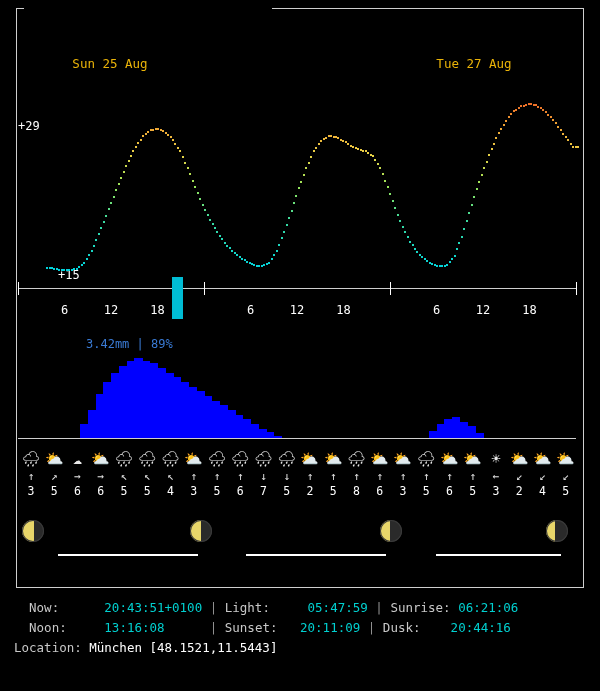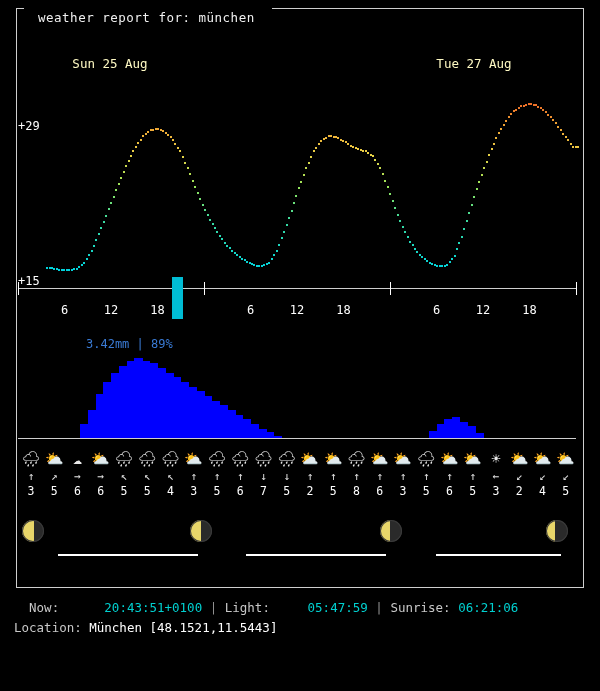--- a/index.html
+++ b/index.html
@@ -15,21 +15,21 @@
   .titlebar{position:absolute;left:16px;top:8px;width:568px;height:20px;}
   .title-text{position:absolute;left:22px;top:2px;font-size:12.5px;color:#f0f0f0;letter-spacing:0.5px;white-space:nowrap;}
   .tb-line{position:absolute;background:#cfcfcf;height:1px;}
   .tb-corner{position:absolute;background:#cfcfcf;}
 
   
   .frame{position:absolute;left:16px;top:28px;width:568px;height:560px;
          border:1px solid #cfcfcf;border-top:none;box-sizing:border-box;}
 
   
-  .dayhdr{position:absolute;top:56px;font-size:12.5px;color:#fef9c3;text-align:center;width:150px;}
+  .dayhdr{position:absolute;top:56px;font-size:12.5px;color:#eab308;text-align:center;width:150px;}
 
   
   .tempchart{position:absolute;left:46px;top:96px;width:530px;height:180px;}
   .tlabel{position:absolute;left:18px;font-size:12px;color:#ffffff;}
   .dot{position:absolute;width:2px;height:2px;border-radius:0;}
 
   
   .axis{position:absolute;left:18px;top:288px;width:558px;height:1px;background:#cfcfcf;}
   .tick{position:absolute;top:282px;width:1px;height:13px;background:#ffffff;}
   .ticklbl{position:absolute;top:303px;font-size:12px;color:#ffffff;width:20px;text-align:center;}
@@ -65,30 +65,29 @@
 </head>
 <body>
 
 <div id="app">
 
   <div class="titlebar">
     <div class="tb-corner" style="left:0;top:0;width:1px;height:20px;"></div>
     <div class="tb-line" style="left:0;top:0;width:8px;"></div>
     <div class="tb-line" style="left:256px;top:0;width:312px;"></div>
     <div class="tb-corner" style="left:567px;top:0;width:1px;height:20px;"></div>
-    <div class="title-text">weather report for: münchen</div>
   </div>
 
   <div class="frame"></div>
 
   <div class="dayhdr" style="left:35px;">Sun 25 Aug</div>
   <div class="dayhdr" style="left:399px;">Tue 27 Aug</div>
 
   <div class="tlabel" style="top:119px;">+29</div>
-  <div class="tlabel" style="top:274px;">+15</div>
+  <div class="tlabel" style="top:268px;padding-left:40px;">+15</div>
 
   <div class="tempchart" id="tempchart">
       <div class="dot" style="left: 0px; top: 170.6px; background: rgb(3, 210, 217);"></div>
       <div class="dot" style="left: 2.5px; top: 171px; background: rgb(2, 210, 218);"></div>
       <div class="dot" style="left: 4.9px; top: 171.4px; background: rgb(2, 210, 218);"></div>
       <div class="dot" style="left: 7.4px; top: 171.8px; background: rgb(1, 210, 219);"></div>
       <div class="dot" style="left: 9.9px; top: 172.2px; background: rgb(1, 210, 219);"></div>
       <div class="dot" style="left: 12.3px; top: 172.6px; background: rgb(0, 210, 220);"></div>
       <div class="dot" style="left: 14.8px; top: 173px; background: rgb(0, 210, 220);"></div>
       <div class="dot" style="left: 17.3px; top: 173px; background: rgb(0, 210, 220);"></div>
@@ -486,16 +485,17 @@
       <div class="moon" style="left: 172px; background: linear-gradient(90deg, rgb(232, 214, 106) 0px, rgb(232, 214, 106) 48%, rgb(42, 42, 42) 48%, rgb(42, 42, 42) 100%);"></div>
       <div class="moon" style="left: 362px; background: linear-gradient(90deg, rgb(232, 214, 106) 0px, rgb(232, 214, 106) 45%, rgb(42, 42, 42) 45%, rgb(42, 42, 42) 100%);"></div>
       <div class="moon" style="left: 528px; background: linear-gradient(90deg, rgb(232, 214, 106) 0px, rgb(232, 214, 106) 42%, rgb(42, 42, 42) 42%, rgb(42, 42, 42) 100%);"></div>
       <div class="nightbar" style="left: 40px; width: 140px;"></div>
       <div class="nightbar" style="left: 228px; width: 140px;"></div>
       <div class="nightbar" style="left: 418px; width: 125px;"></div>
     </div>
 
   <div class="bottom">
     <div class="row">  <span class="gy">Now:</span>      <span class="cy">20:43:51+0100</span> <span class="sep">|</span> <span class="gy">Light:</span>     <span class="cy">05:47:59</span> <span class="sep">|</span> <span class="gy">Sunrise:</span> <span class="cy">06:21:06</span></div>
+    <div class="row">  <span class="gy">Noon:</span>     <span class="cy">13:16:08</span>      <span class="sep">|</span> <span class="gy">Sunset:</span>   <span class="cy">20:11:09</span> <span class="sep">|</span> <span class="gy">Dusk:</span>    <span class="cy">20:44:16</span></div>
     <div class="row"><span class="gy">Location:</span> <span class="wh">München [48.1521,11.5443]</span></div>
   </div>
 
 </div>
 
 </body></html>

